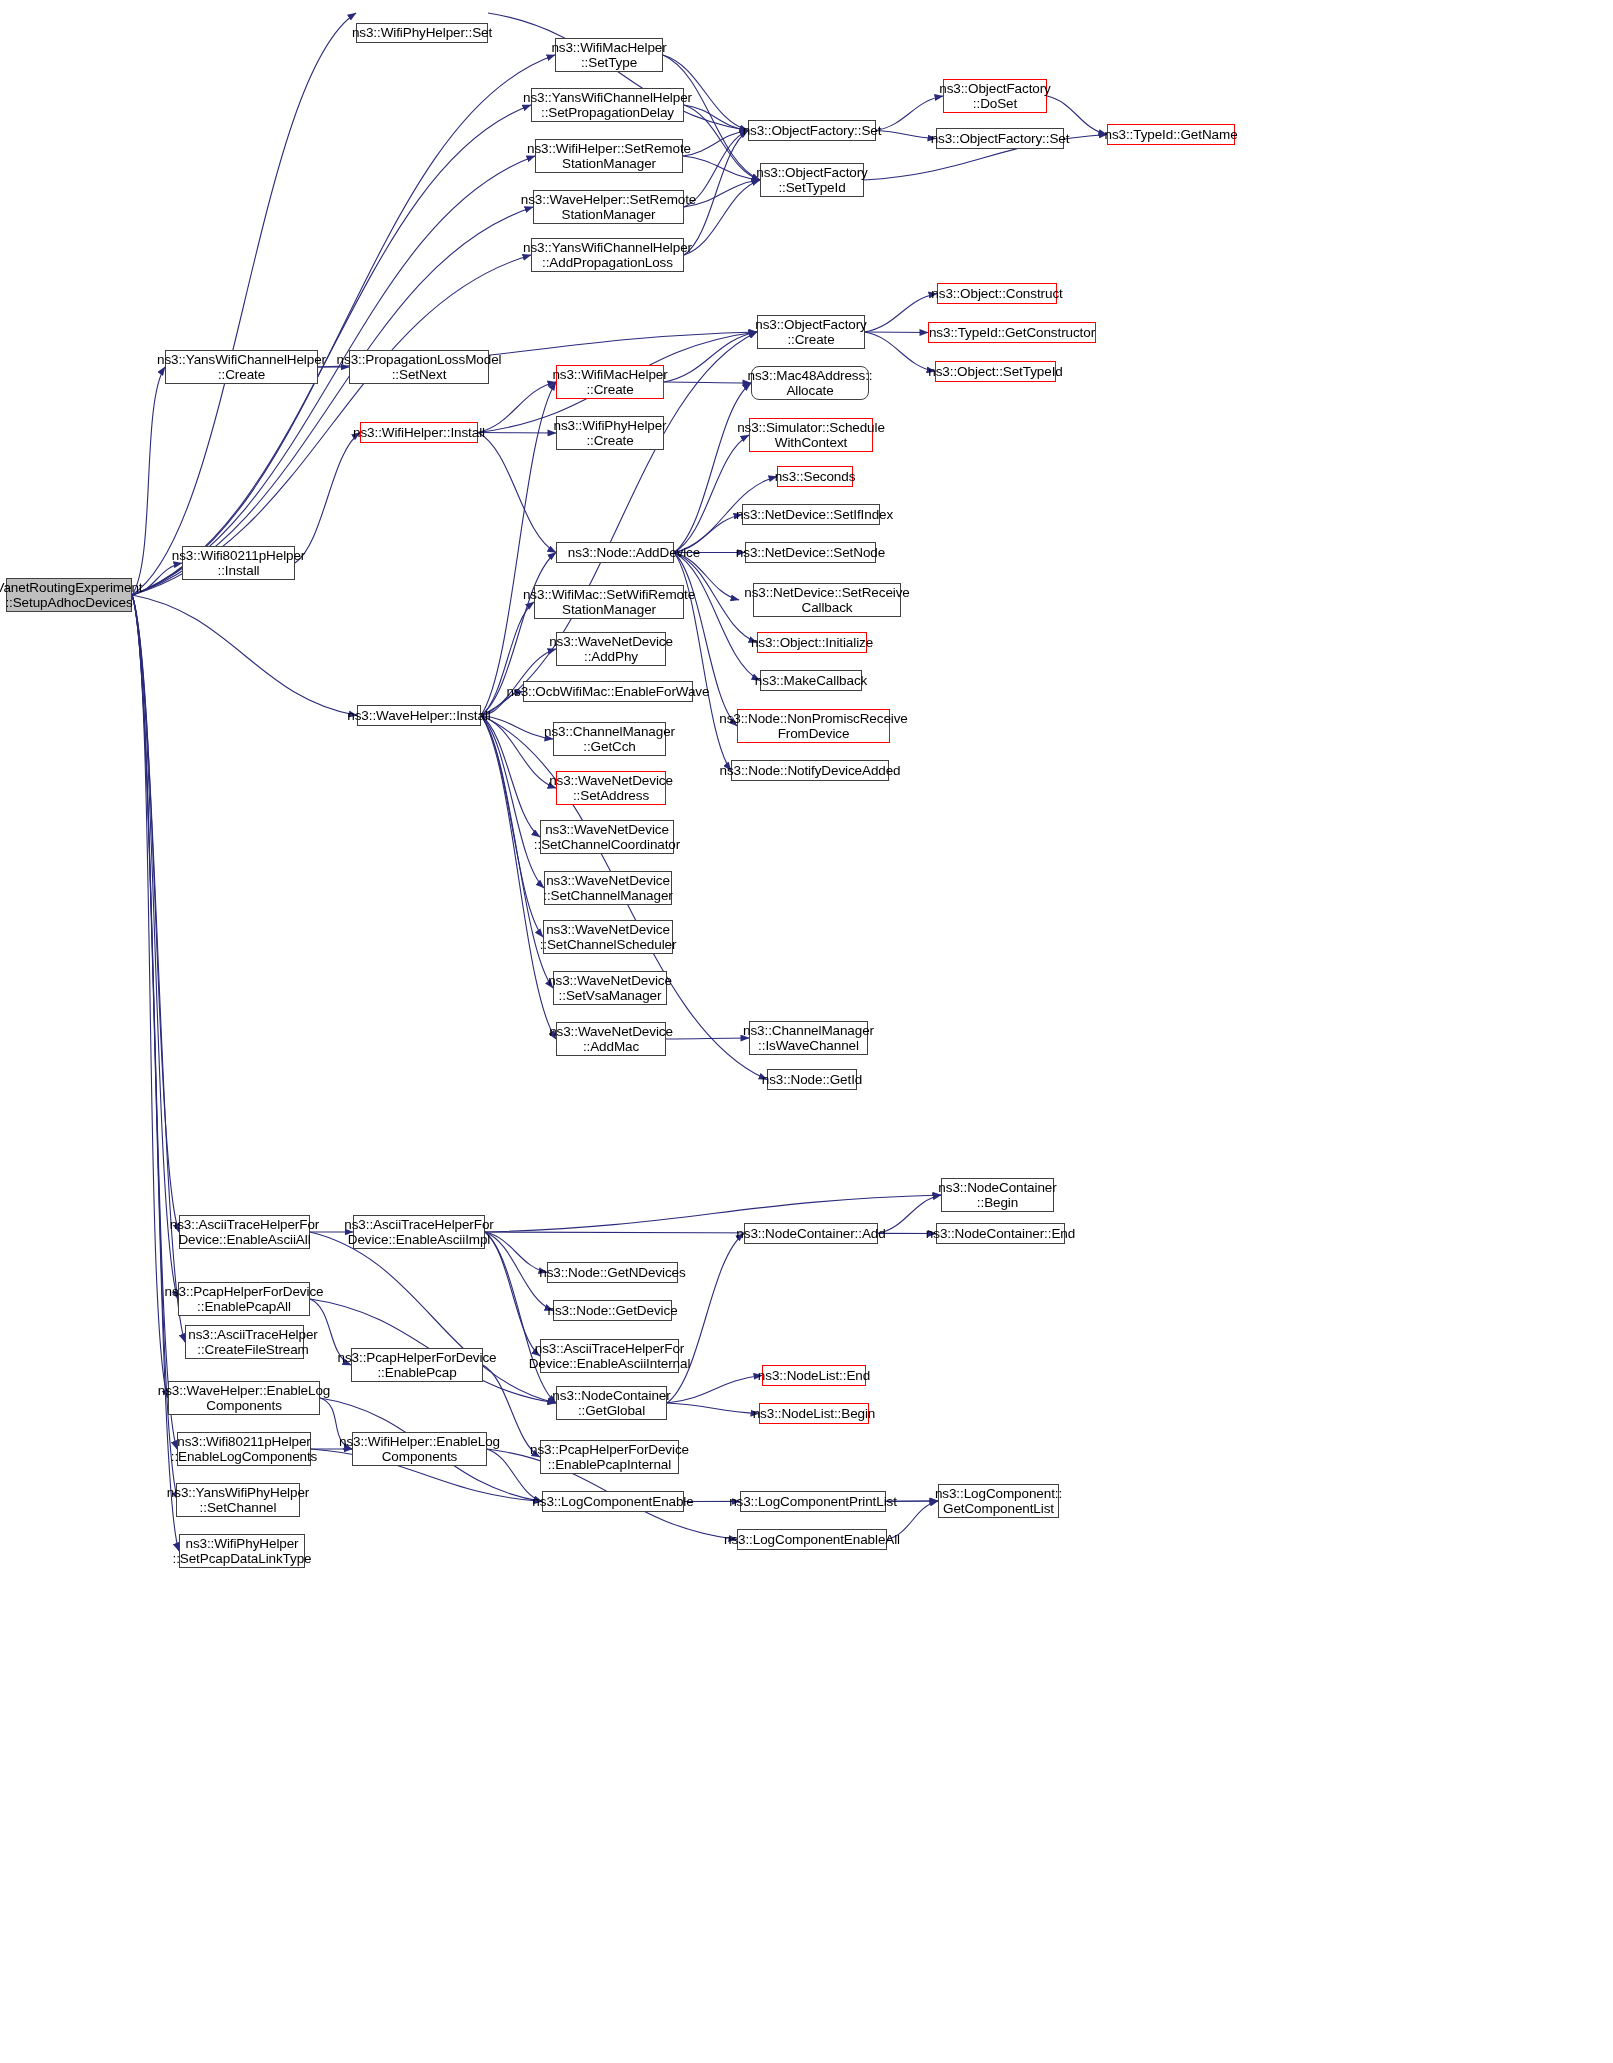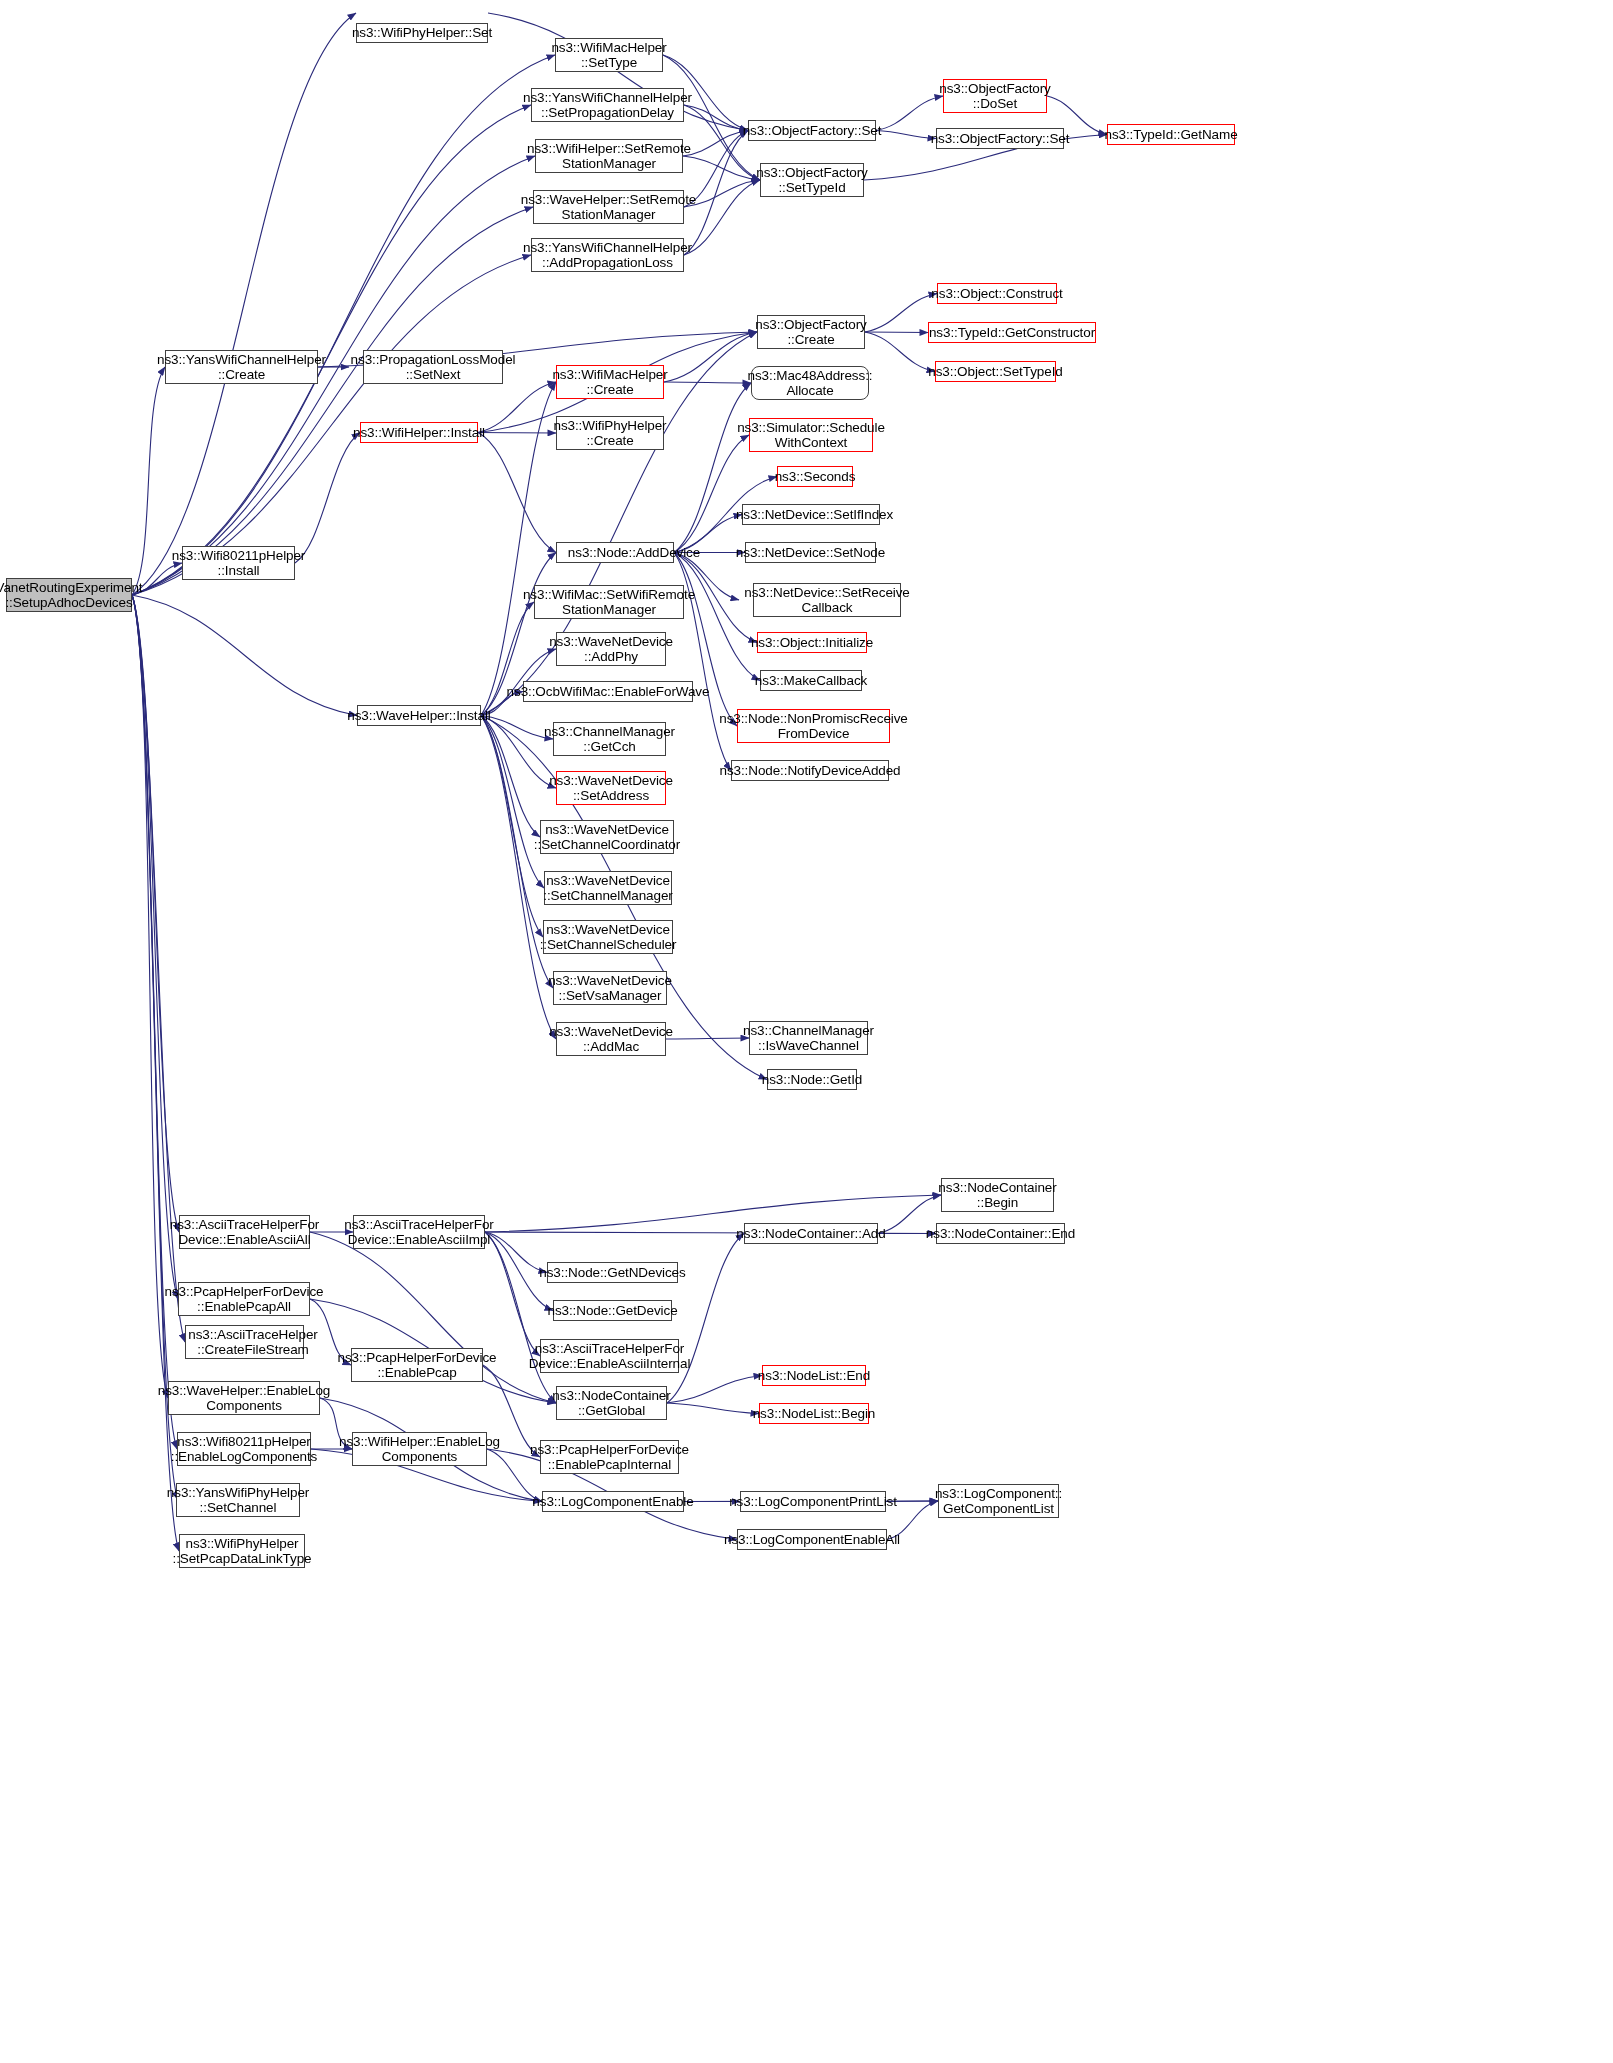--- a/index.html
+++ b/index.html
@@ -175,21 +175,21 @@
 ::DoSet</div>
       <div class="node" style="left: 936px; top: 128px; width: 128px; height: 21px;">ns3::ObjectFactory::Set</div>
       <div class="node red" style="left: 1107px; top: 124px; width: 128px; height: 21px;">ns3::TypeId::GetName</div>
       <div class="node" style="left: 757px; top: 315px; width: 108px; height: 34px;">ns3::ObjectFactory
 ::Create</div>
       <div class="node red" style="left: 937px; top: 283px; width: 120px; height: 21px;">ns3::Object::Construct</div>
       <div class="node red" style="left: 928px; top: 322px; width: 168px; height: 21px;">ns3::TypeId::GetConstructor</div>
       <div class="node red" style="left: 935px; top: 361px; width: 121px; height: 21px;">ns3::Object::SetTypeId</div>
       <div class="node" style="left: 165px; top: 350px; width: 153px; height: 34px;">ns3::YansWifiChannelHelper
 ::Create</div>
-      <div class="node" style="left: 349px; top: 350px; width: 140px; height: 34px; margin-left: 14px;">ns3::PropagationLossModel
+      <div class="node" style="left: 349px; top: 350px; width: 140px; height: 34px;">ns3::PropagationLossModel
 ::SetNext</div>
       <div class="node red" style="left: 556px; top: 365px; width: 108px; height: 34px;">ns3::WifiMacHelper
 ::Create</div>
       <div class="node" style="left: 751px; top: 366px; width: 118px; height: 34px; border-radius: 8px;">ns3::Mac48Address::
 Allocate</div>
       <div class="node red" style="left: 360px; top: 422px; width: 118px; height: 21px;">ns3::WifiHelper::Install</div>
       <div class="node" style="left: 556px; top: 416px; width: 108px; height: 34px;">ns3::WifiPhyHelper
 ::Create</div>
       <div class="node red" style="left: 749px; top: 418px; width: 124px; height: 34px;">ns3::Simulator::Schedule
 WithContext</div>

